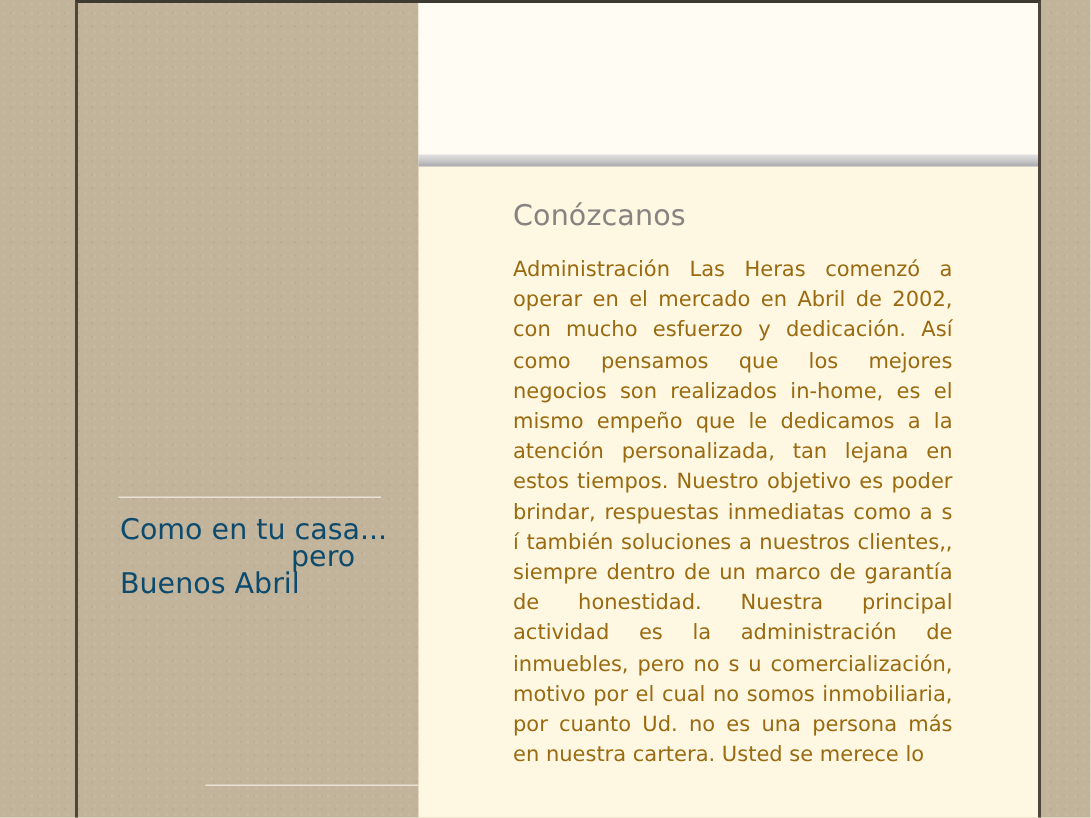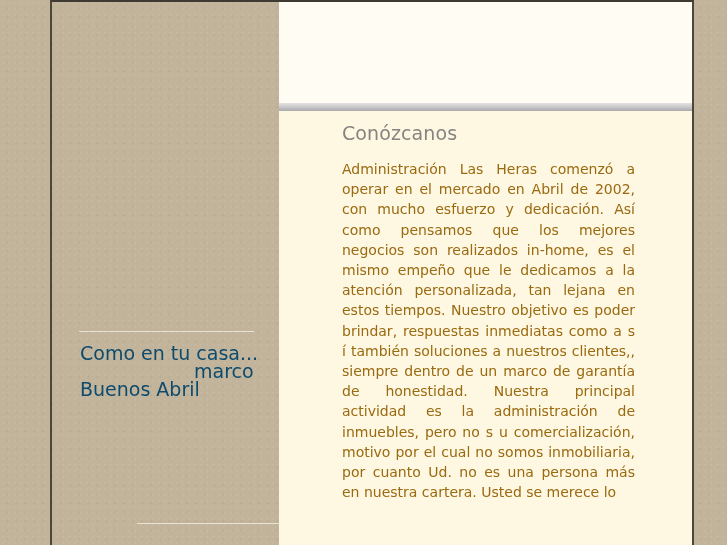--- a/index.html
+++ b/index.html
@@ -26,21 +26,21 @@
     background:#fef7e2;
   }
   .header {
     position:absolute; left:0; top:0; right:0; height:101px; background:#fffcf3;
   }
   .header-bar {
     position:absolute; left:0; right:0; top:101px; height:8px;
     background:linear-gradient(#e2e2e2, #c9c9cb 50%, #a9a9ad);
   }
   .content {
-    position:absolute; left:63px; top:120px; width:293px;
+    position:absolute; left:63px; top:131px; width:293px;
   }
   .content h2 {
     margin:0 0 15px 0; font-weight:normal; font-size:19px; color:#878380;
     letter-spacing:0.1px;
   }
   .content p {
     margin:0; font-size:14px; line-height:20.2px; color:#9a6a10; text-align:justify;
   }
   .divider1 {
     position:absolute; left:27px; top:329px; width:175px; height:1px; background:#e8e2d4;
@@ -56,21 +56,21 @@
   }
 </style>
 </head>
 <body>
 
 <div class="frame">
   <div class="left-col">
     <div class="divider1"></div>
     <div class="tagline">
       <div>Como en tu casa...</div>
-      <div class="indent">marco</div>
+      <div class="indent">pero</div>
       <div>Buenos Abril</div>
     </div>
     <div class="divider2"></div>
   </div>
   <div class="right-col">
     <div class="header"></div>
     <div class="header-bar"></div>
     <div class="content">
       <h2>Conózcanos</h2>
       <p>Administración Las Heras comenzó a operar en el mercado en Abril de 2002, con mucho esfuerzo y dedicación. Así como pensamos que los mejores negocios son realizados in-home, es el mismo empeño que le dedicamos a la atención personalizada, tan lejana en estos tiempos. Nuestro objetivo es poder brindar,  respuestas inmediatas como a s í también soluciones a nuestros clientes,, siempre dentro de un marco de garantía de honestidad. Nuestra principal actividad es la administración de inmuebles, pero no s u comercialización, motivo por el cual no somos inmobiliaria, por cuanto Ud. no es una persona más en nuestra cartera. Usted se merece lo</p>

